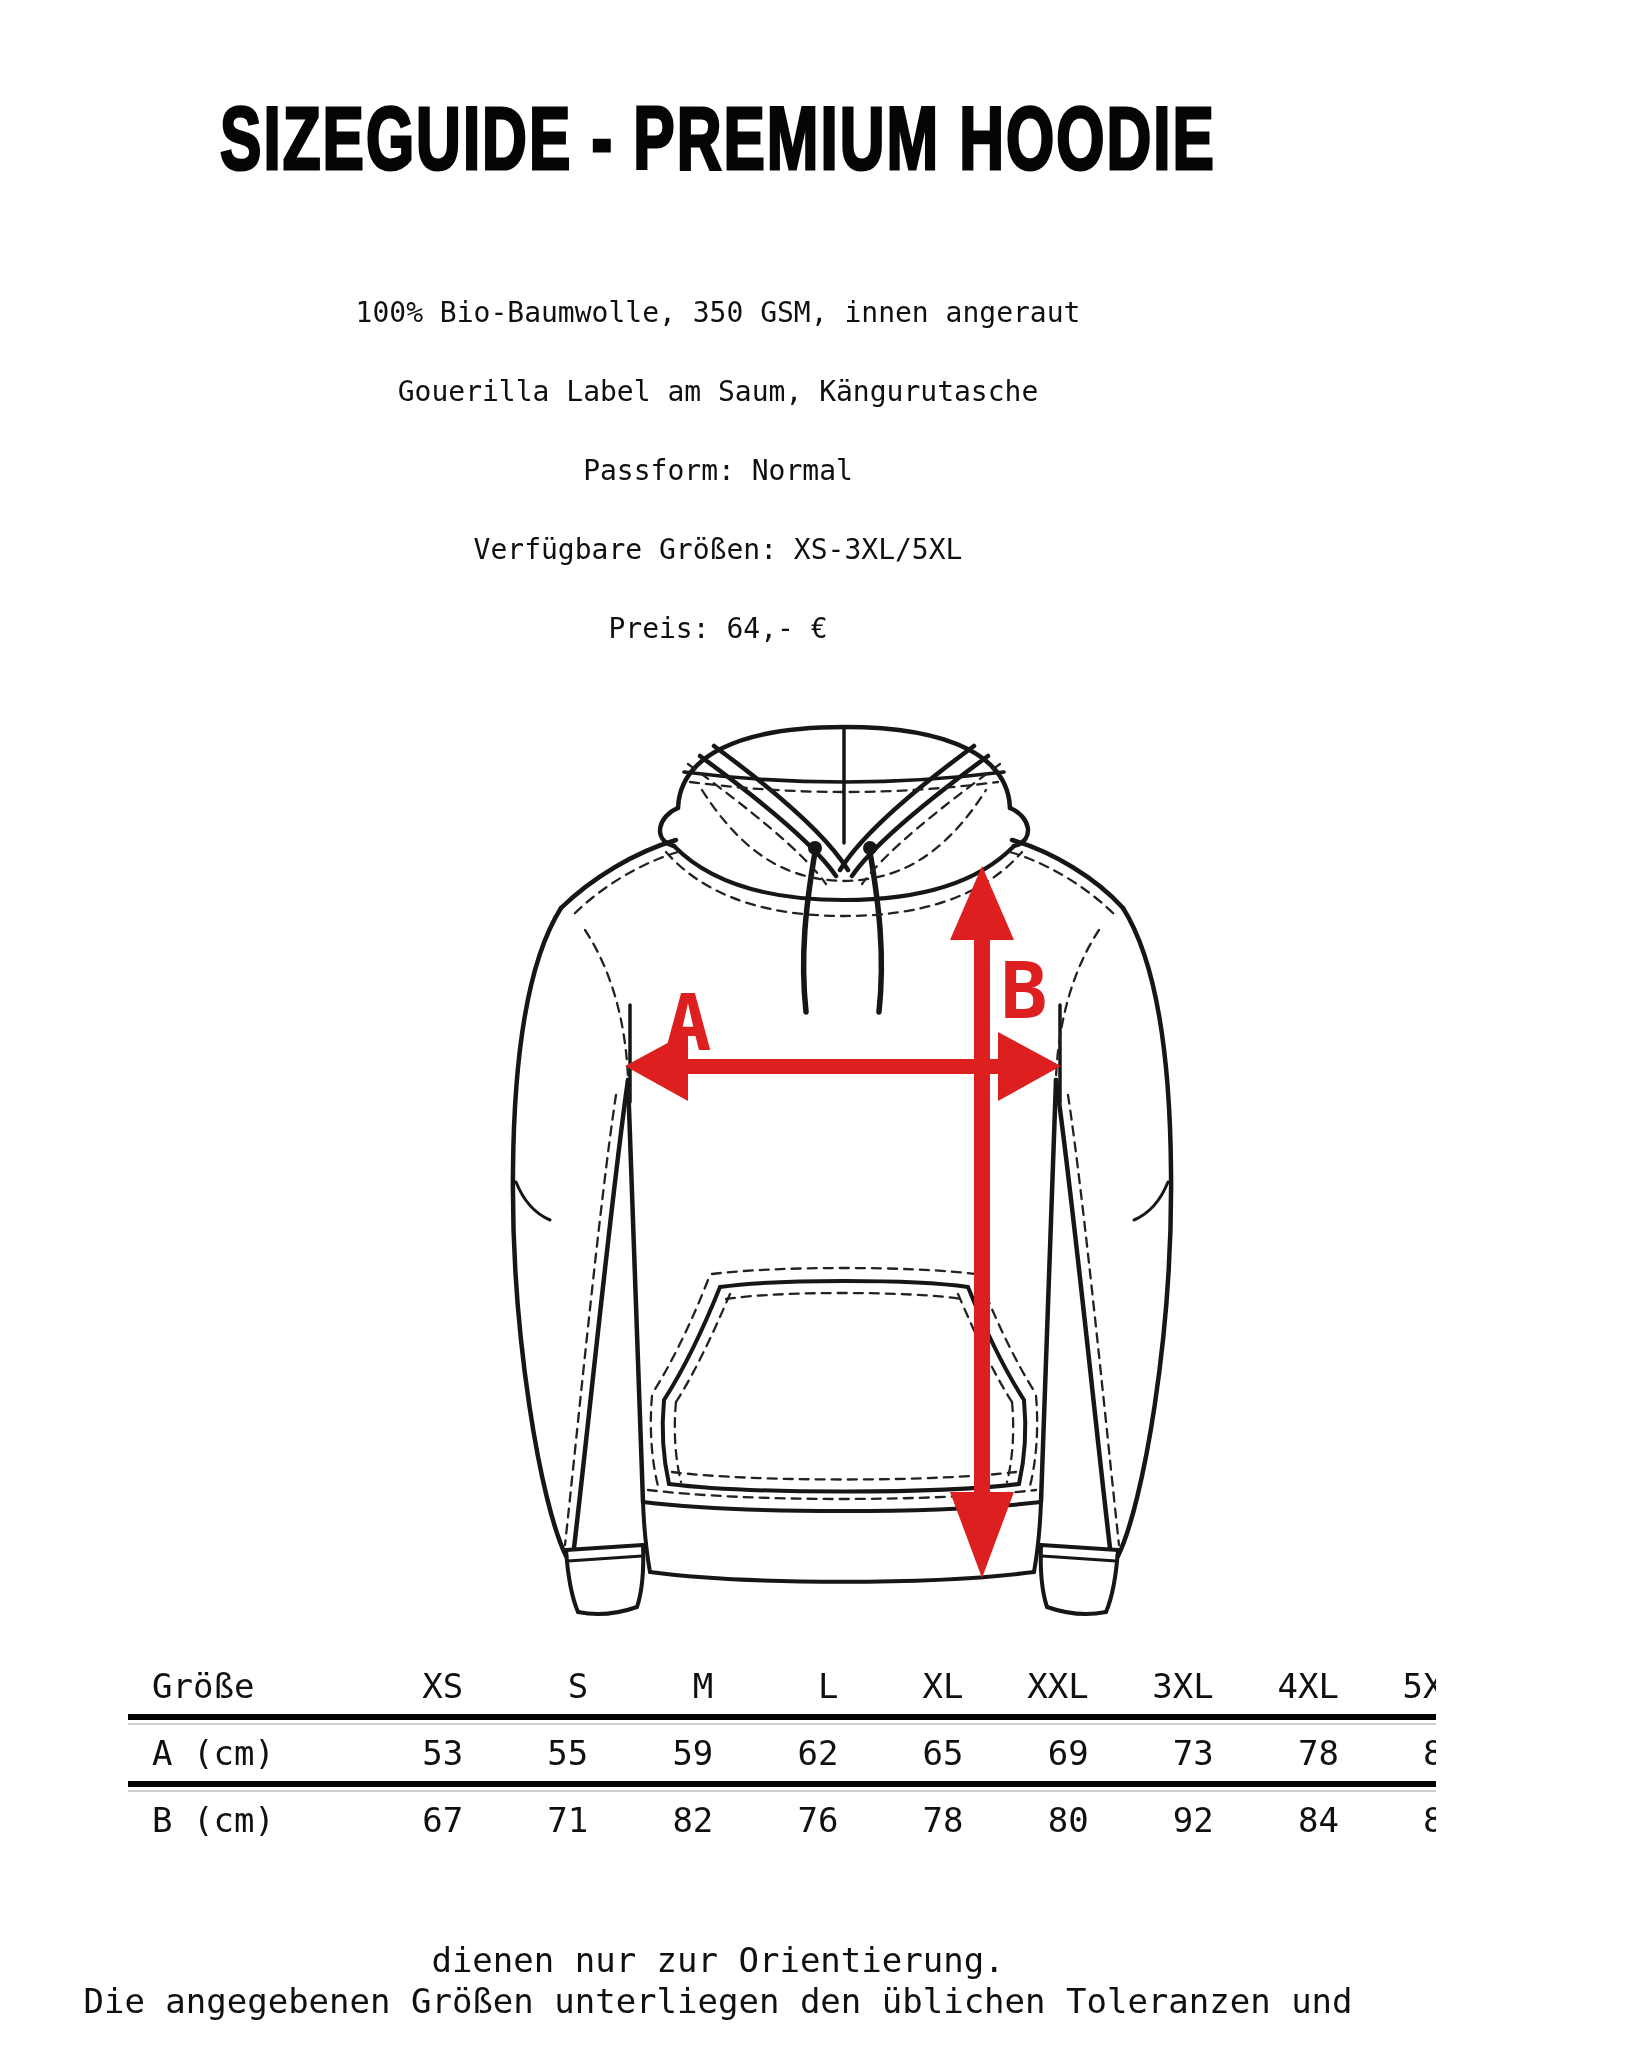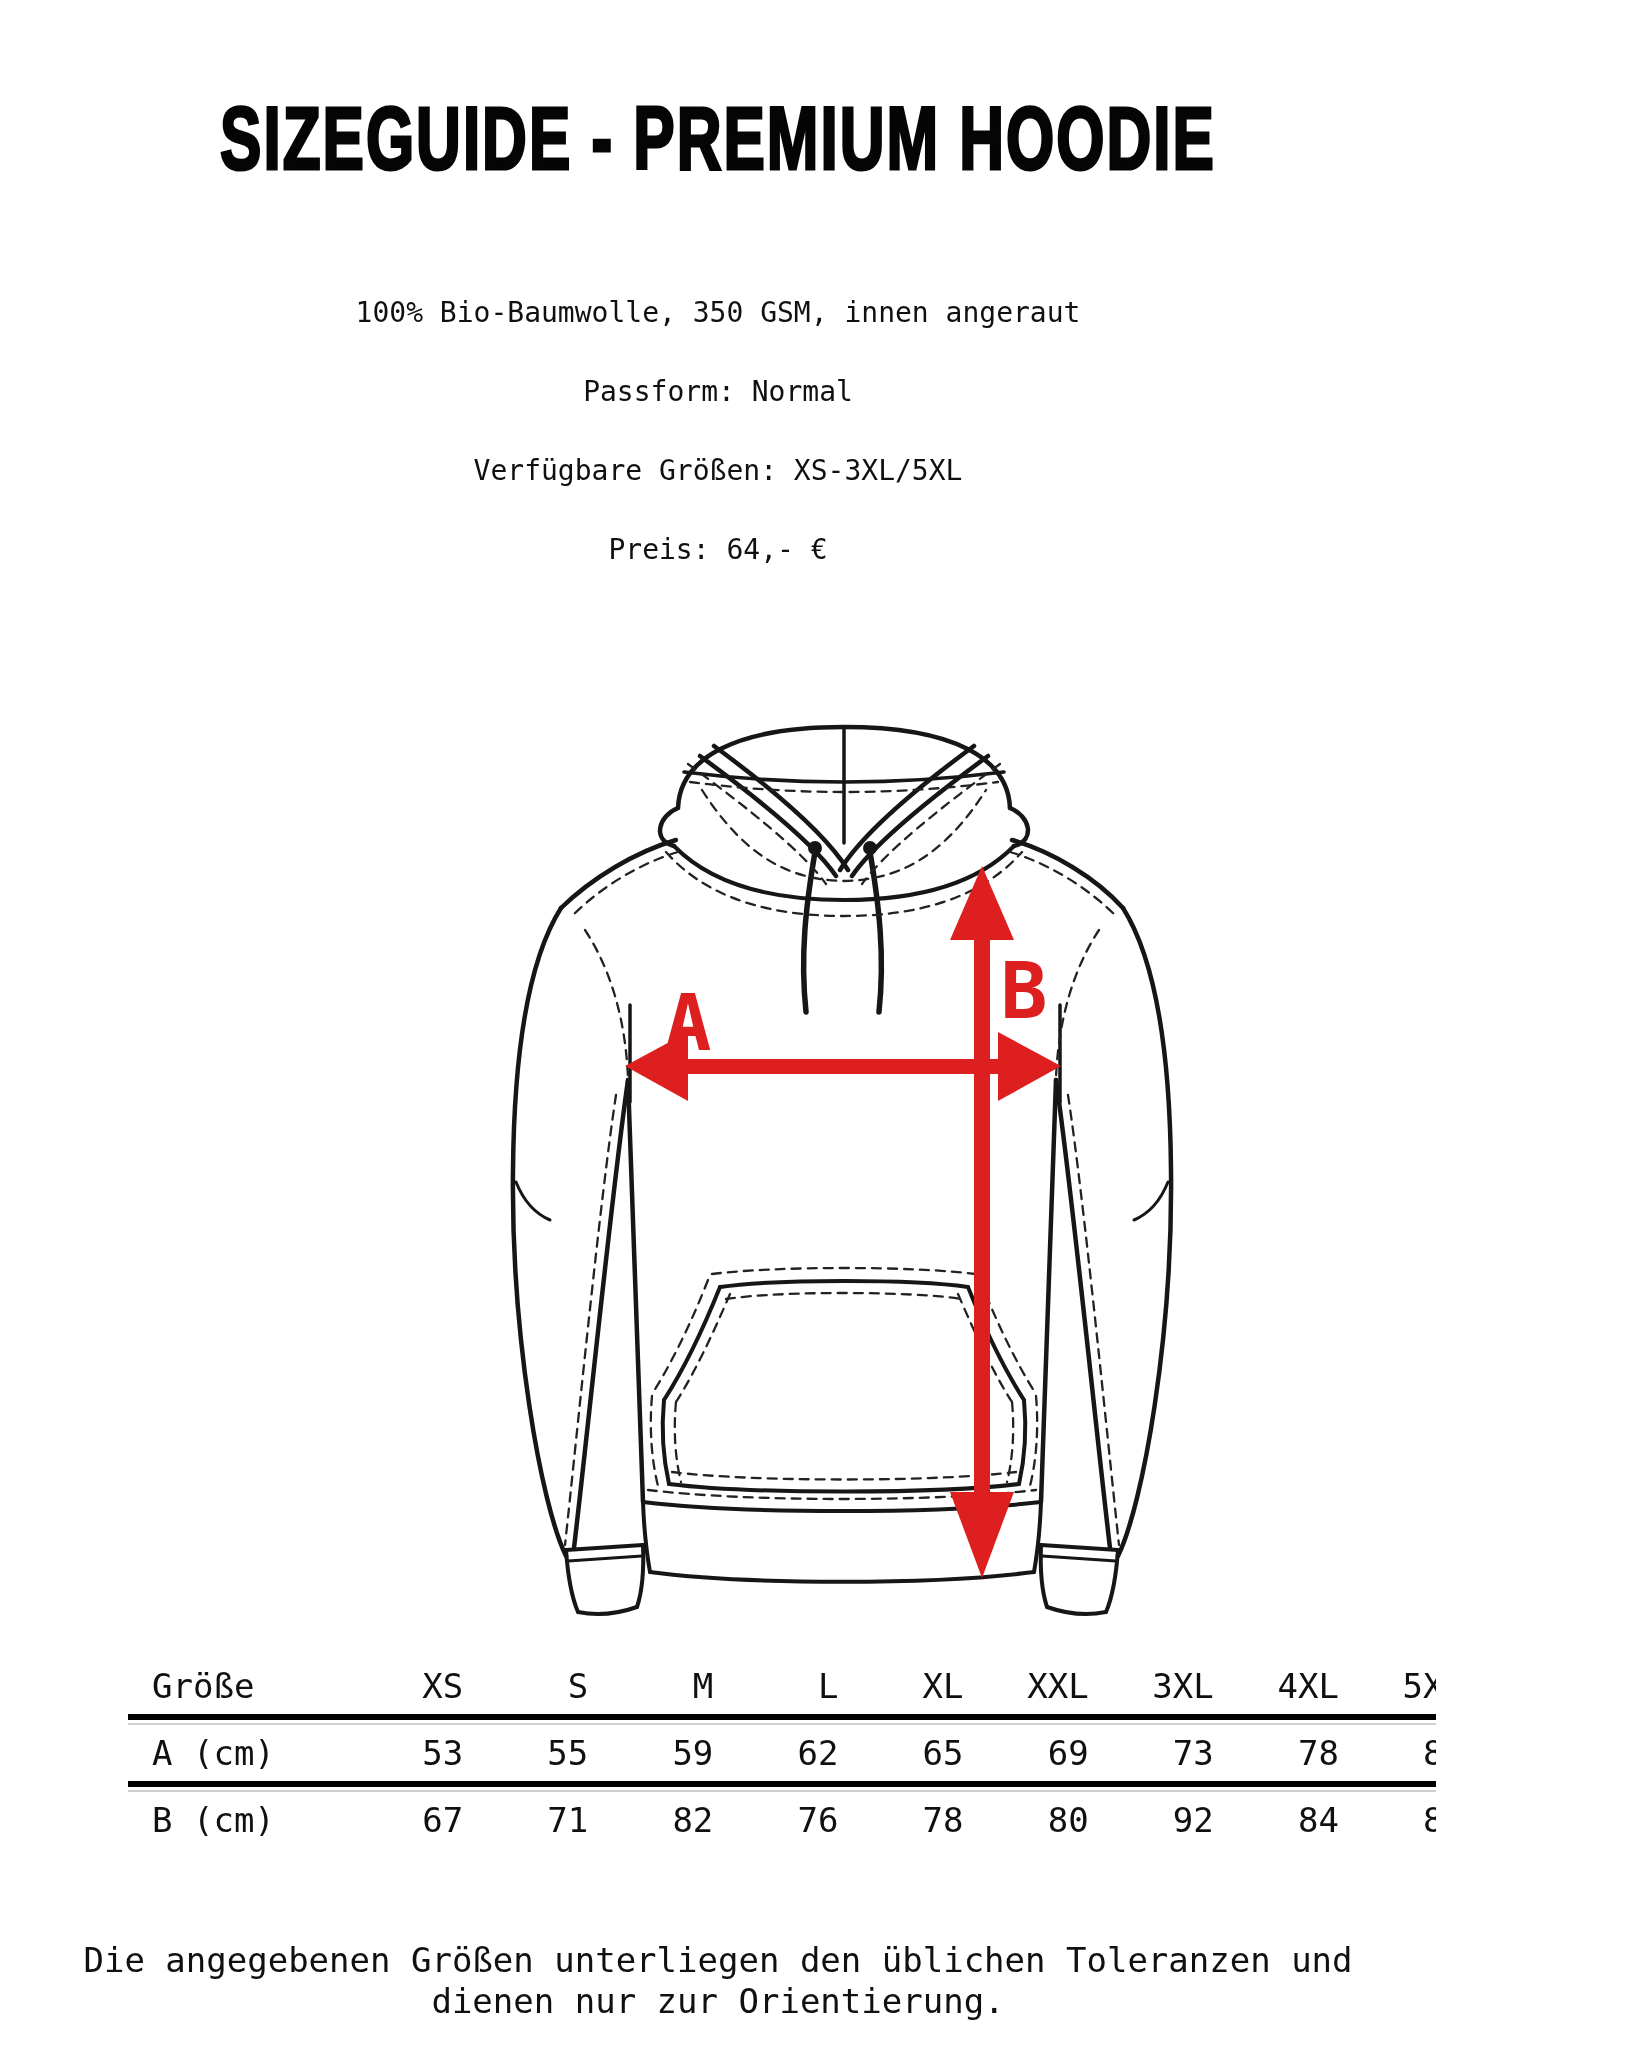--- a/index.html
+++ b/index.html
@@ -72,20 +72,21 @@
 <body>
 
 <div id="page">
 
   <div class="title-wrap">
     <span class="title">SIZEGUIDE - PREMIUM HOODIE</span>
   </div>
 
   <div class="desc">
     <div>100% Bio-Baumwolle, 350 GSM, innen angeraut</div>
+    <div>Gouerilla Label am Saum, Kängurutasche</div>
     <div>Passform: Normal</div>
     <div>Verfügbare Größen: XS-3XL/5XL</div>
     <div>Preis: 64,- €</div>
   </div>
 
   <svg class="diagram" viewBox="380 680 900 960" xmlns="http://www.w3.org/2000/svg">
     <g fill="none" stroke="#161616" stroke-linecap="round" stroke-linejoin="round">
 
       <g stroke-width="4.5">
         <path d="M 678,808 C 680,758 735,727 844,727 C 953,727 1008,758 1010,808"></path>
@@ -261,17 +262,17 @@
       <div class="cell">76</div>
       <div class="cell">78</div>
       <div class="cell">80</div>
       <div class="cell">92</div>
       <div class="cell">84</div>
       <div class="cell">85</div>
     </div>
   </div>
 
   <div class="footer">
+    <div>dienen nur zur Orientierung.</div>
     <div>Die angegebenen Größen unterliegen den üblichen Toleranzen und</div>
-    <div>dienen nur zur Orientierung.</div>
   </div>
 
 </div>
 
 </body></html>

